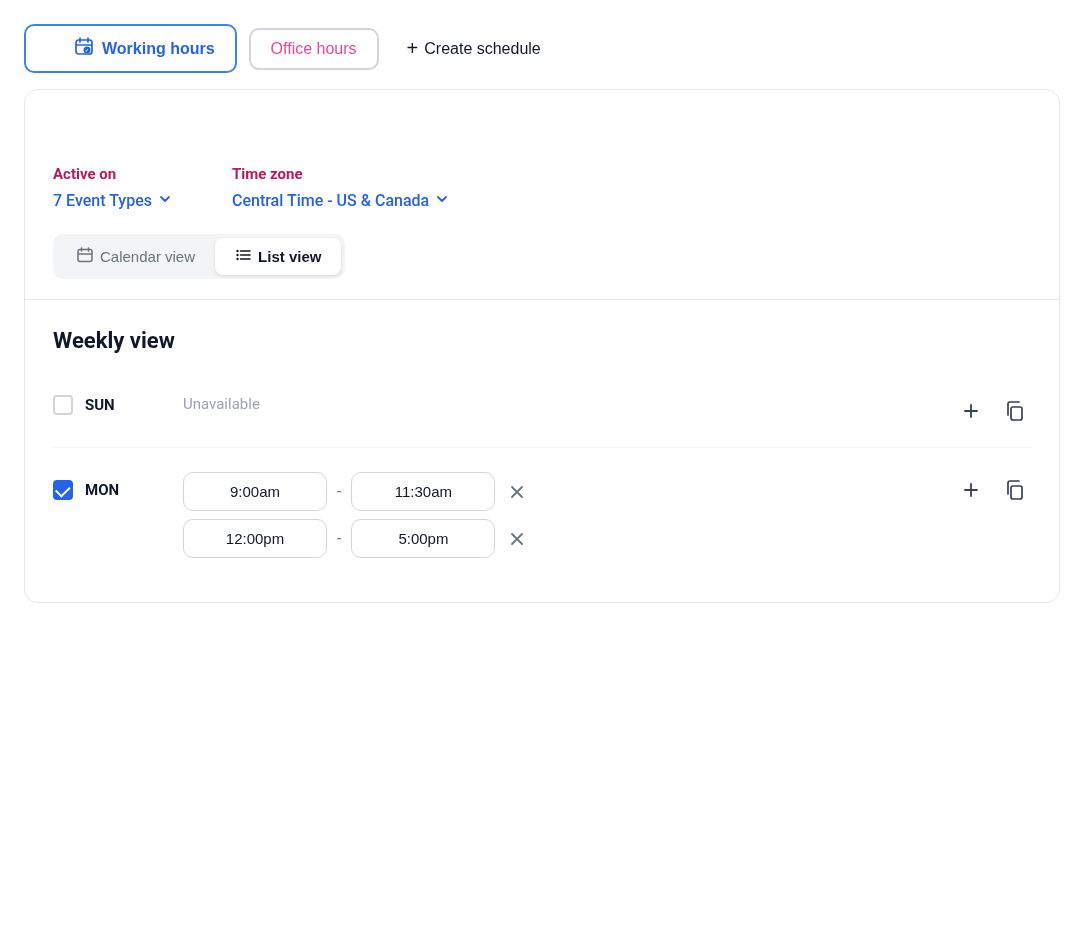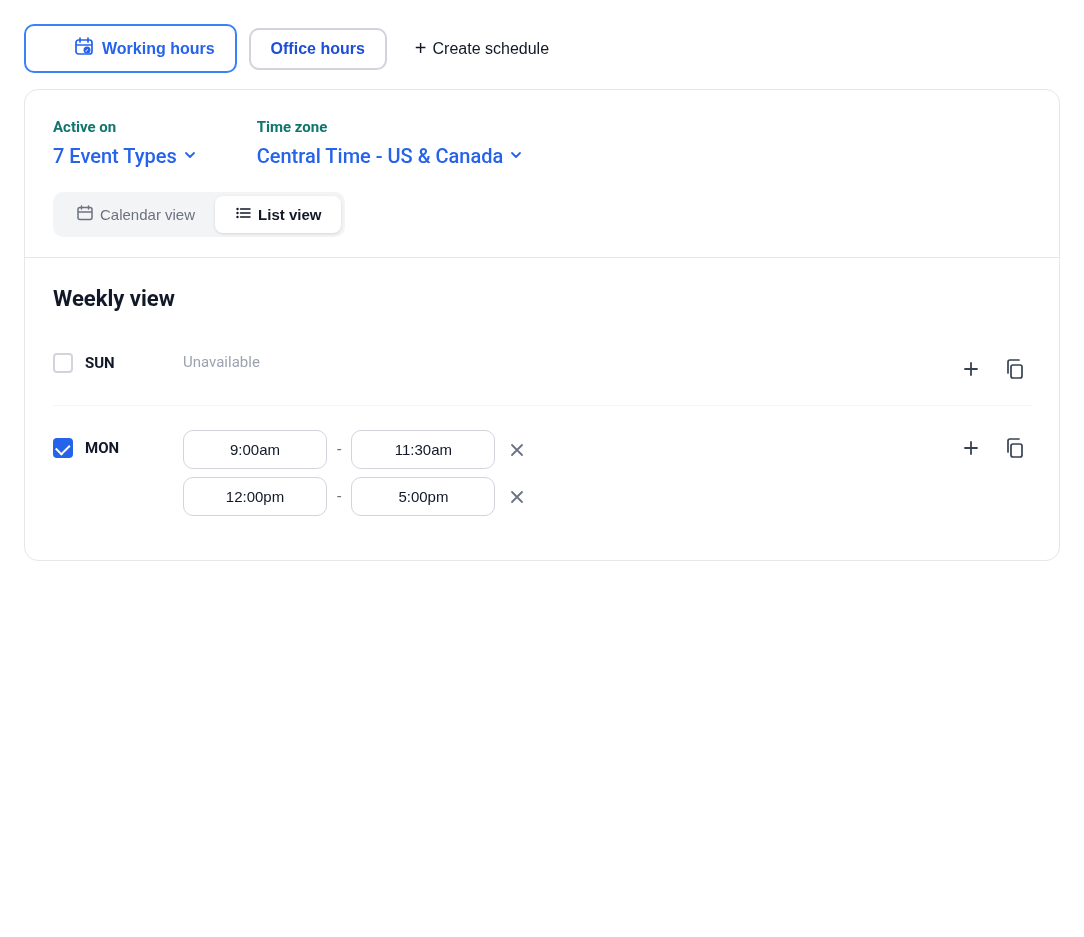--- a/index.html
+++ b/index.html
@@ -29,22 +29,22 @@
     }
     .tab-btn {
       display: flex;
       align-items: center;
       gap: 8px;
       padding: 10px 20px;
       border-radius: 10px;
       border: 2px solid #d1d5db;
       background: #fff;
       font-size: 16px;
-      font-weight: 700;
-      color: #1d4ed8;
+      font-weight: 400;
+      color: #ec4899;
       cursor: pointer;
     }
     .tab-btn.active {
       border-color: #3b82f6;
       color: #2563eb;
       font-weight: 700;
       background: #fff;
       padding-left: 48px;
     }
     .tab-btn .tab-icon {
@@ -79,29 +79,30 @@
       border-bottom: 1px solid #e5e7eb;
     }
     .panel-top-grid {
       display: flex;
       gap: 60px;
       margin-bottom: 24px;
     }
     .field-label {
       font-size: 15px;
       font-weight: 700;
-      color: #0f766e;
+      color: #be185d;
       margin-bottom: 8px;
+      margin-top: 47px;
     }
     .field-value {
       display: flex;
       align-items: center;
       gap: 6px;
       color: #2563eb;
-      font-size: 20px;
+      font-size: 16px;
       font-weight: 500;
       cursor: pointer;
     }
     .chevron {
       font-size: 12px;
       color: #2563eb;
     }
 
     .view-toggle {
       display: flex;

